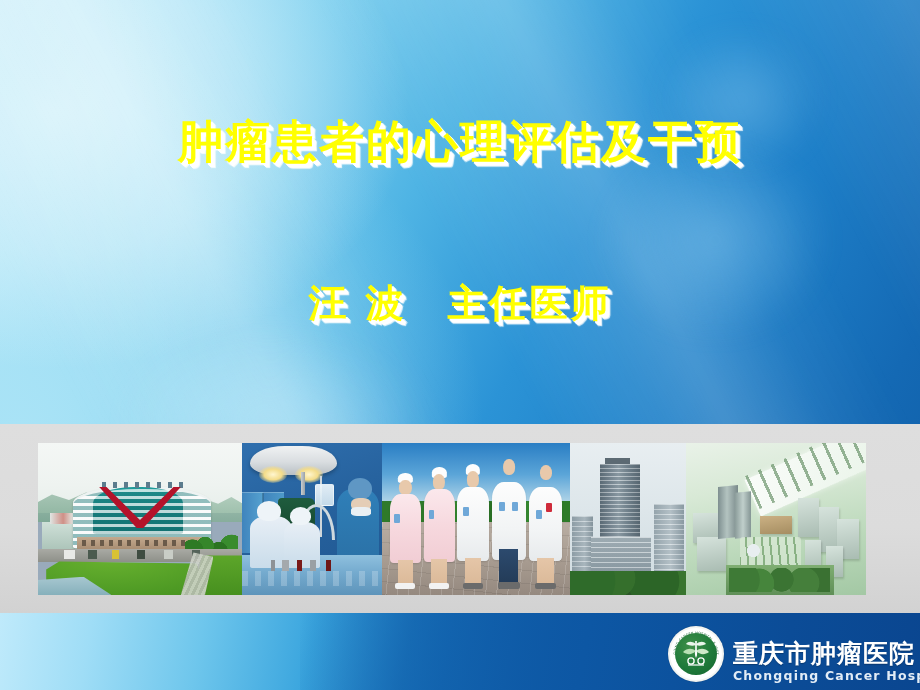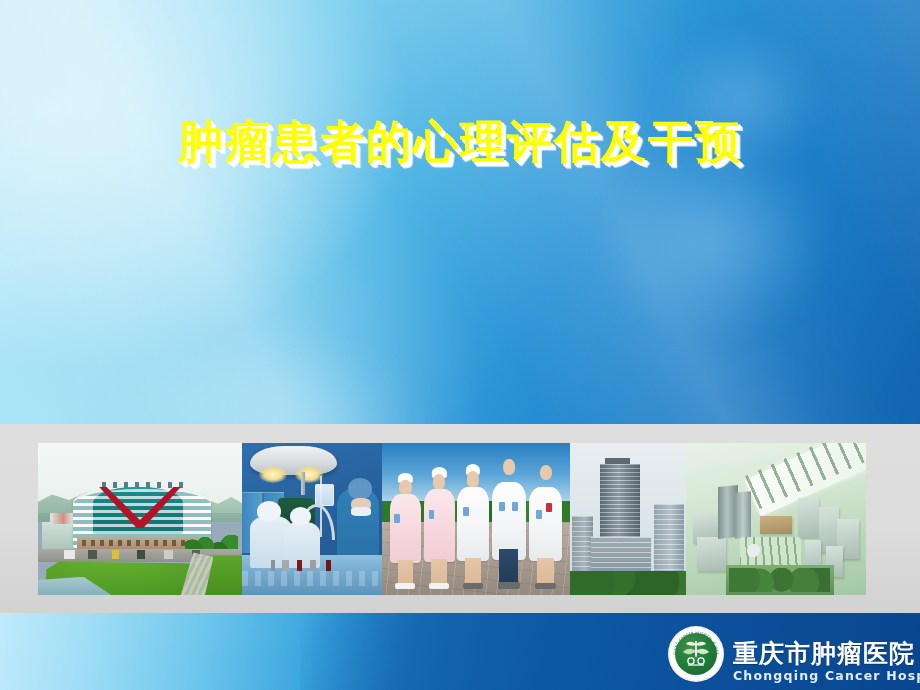--- a/index.html
+++ b/index.html
@@ -678,20 +678,21 @@
 
 <div id="slide">
 
   <div class="bg-base"></div>
   <div class="bg-rays"></div>
   <div class="bg-glow-a"></div>
   <div class="bg-glow-b"></div>
   <div class="bg-glow-c"></div>
 
   <div id="main-title">肿瘤患者的心理评估及干预</div>
+  <div id="sub-title">汪 波　主任医师</div>
 
   <div class="photo-band"></div>
 
   <div class="photo-strip">
 
     <div class="photo p1">
       <div class="hosp-sky"></div>
       <div class="hosp-hills"></div>
       <div class="hosp-hills2"></div>
       <div class="hosp-lowblock"></div>

